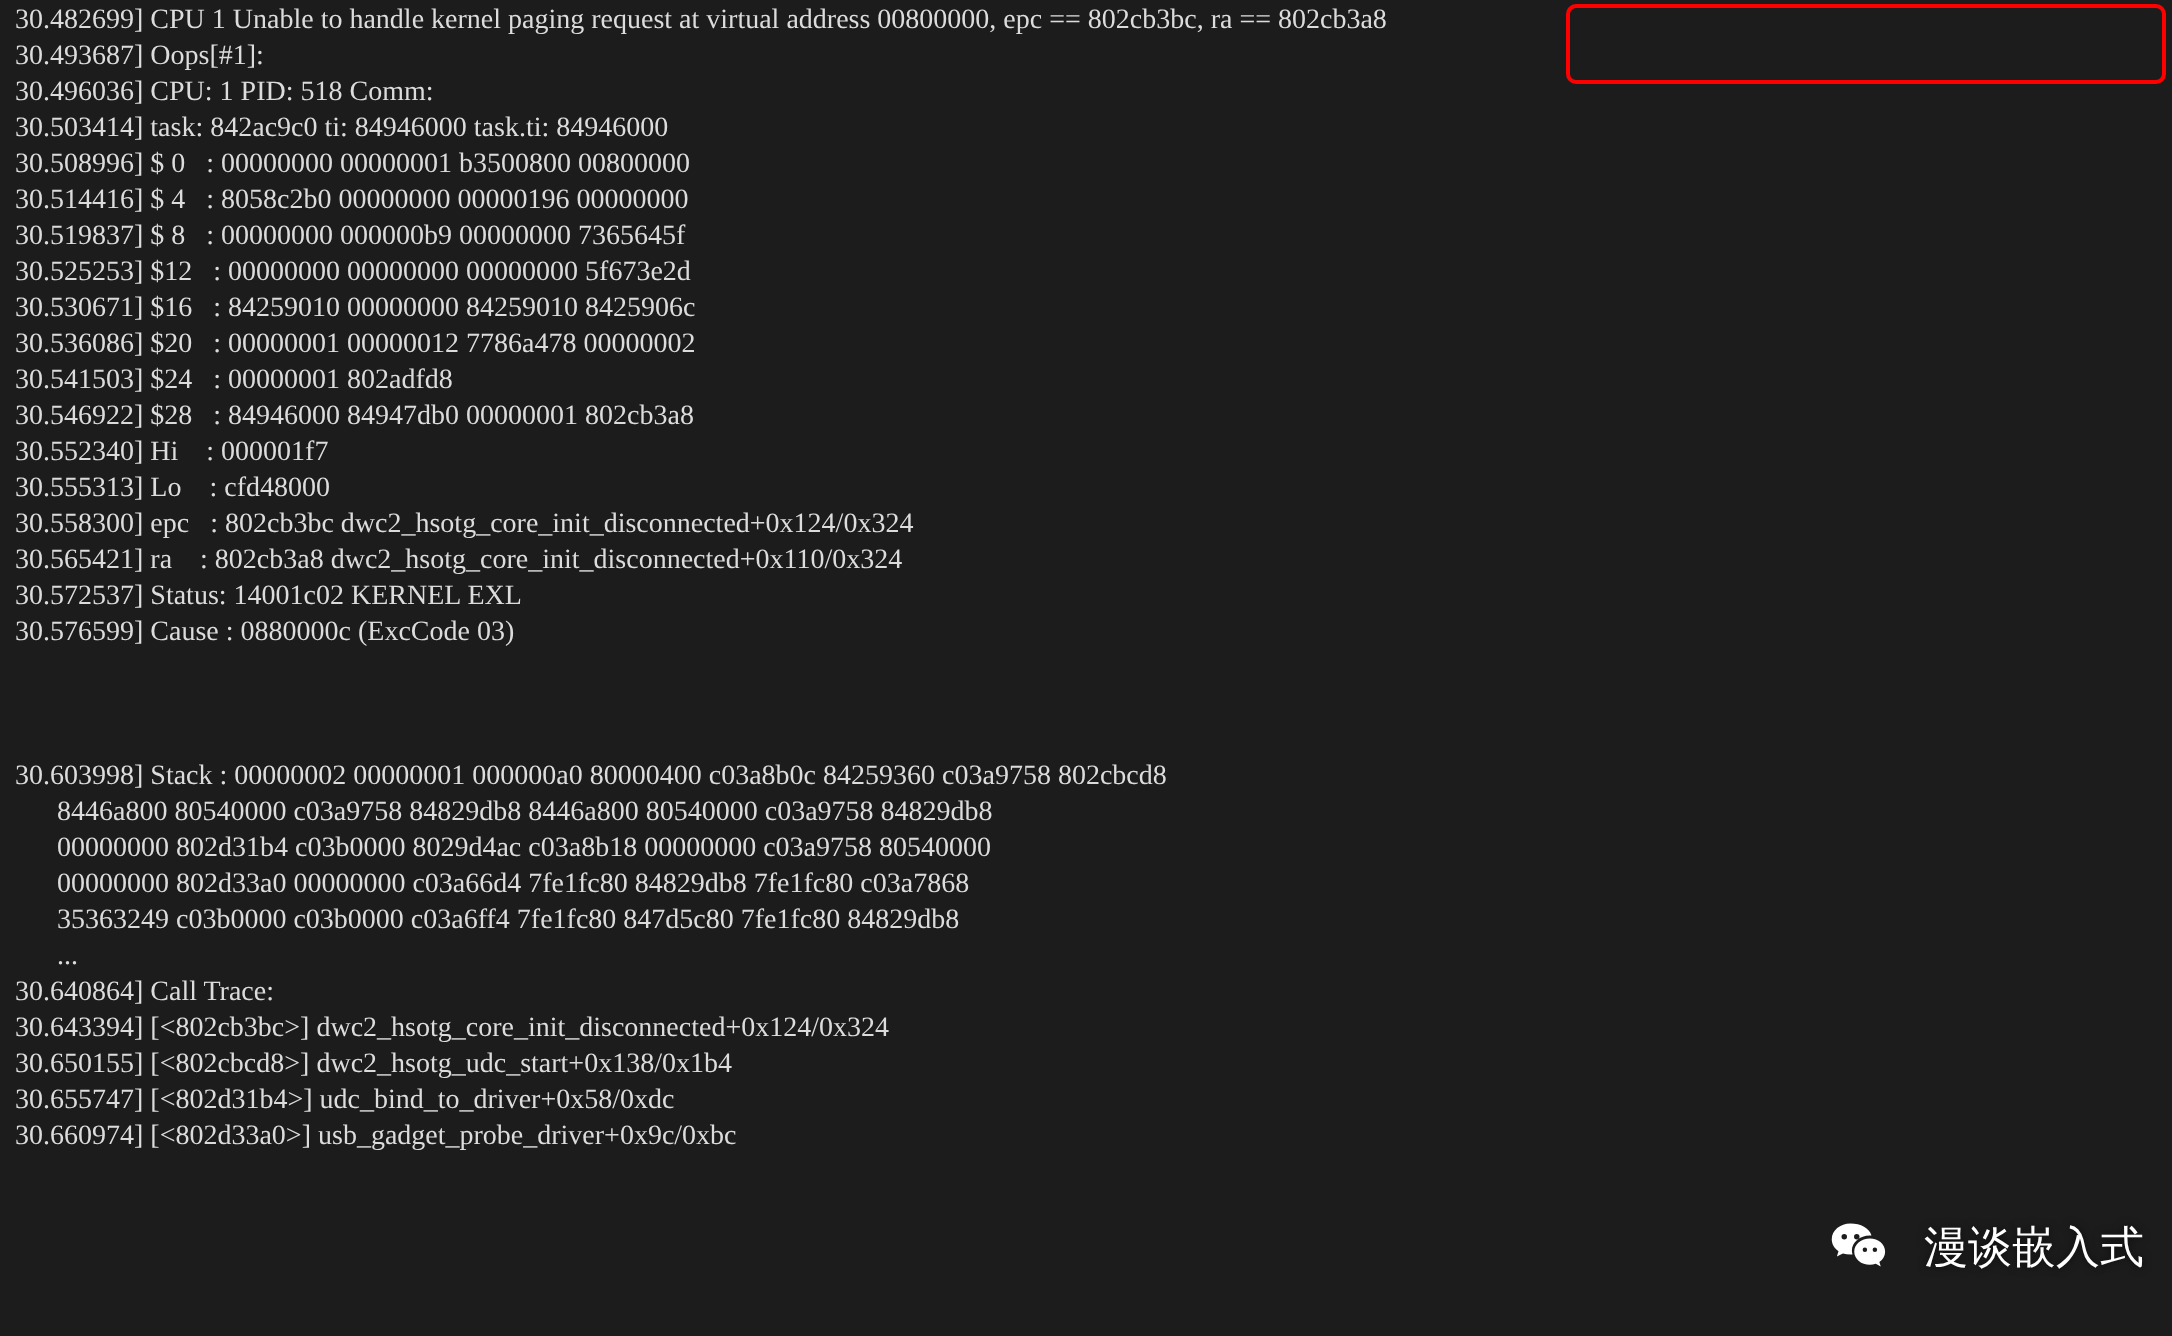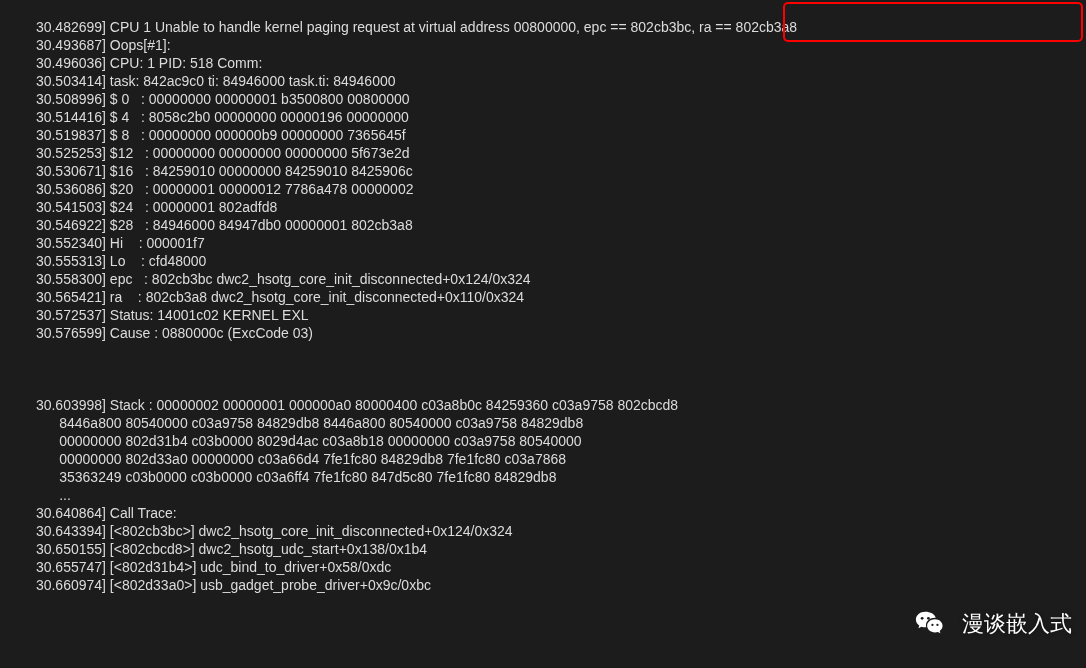--- a/index.html
+++ b/index.html
@@ -9,24 +9,24 @@
     height: 668px;
     background: #1c1c1c;
     color: #dcdcdc;
     font-family: Consolas, "Courier New", monospace;
     font-size: 14px;
     line-height: 18px;
     overflow: hidden;
     position: relative;
   }
   pre.terminal {
-    margin: 16px;
-    padding: 2px 16px;
+    margin: 0;
+    padding: 2px 4px;
     white-space: pre;
-    font-family: Liberation Sans, sans-serif;
+    font-family: Liberation Serif, serif;
     font-size: inherit;
     line-height: inherit;
   }
   .line {
     display: block;
   }
   .highlight-box {
     position: absolute;
     left: 783px;
     top: 2px;

